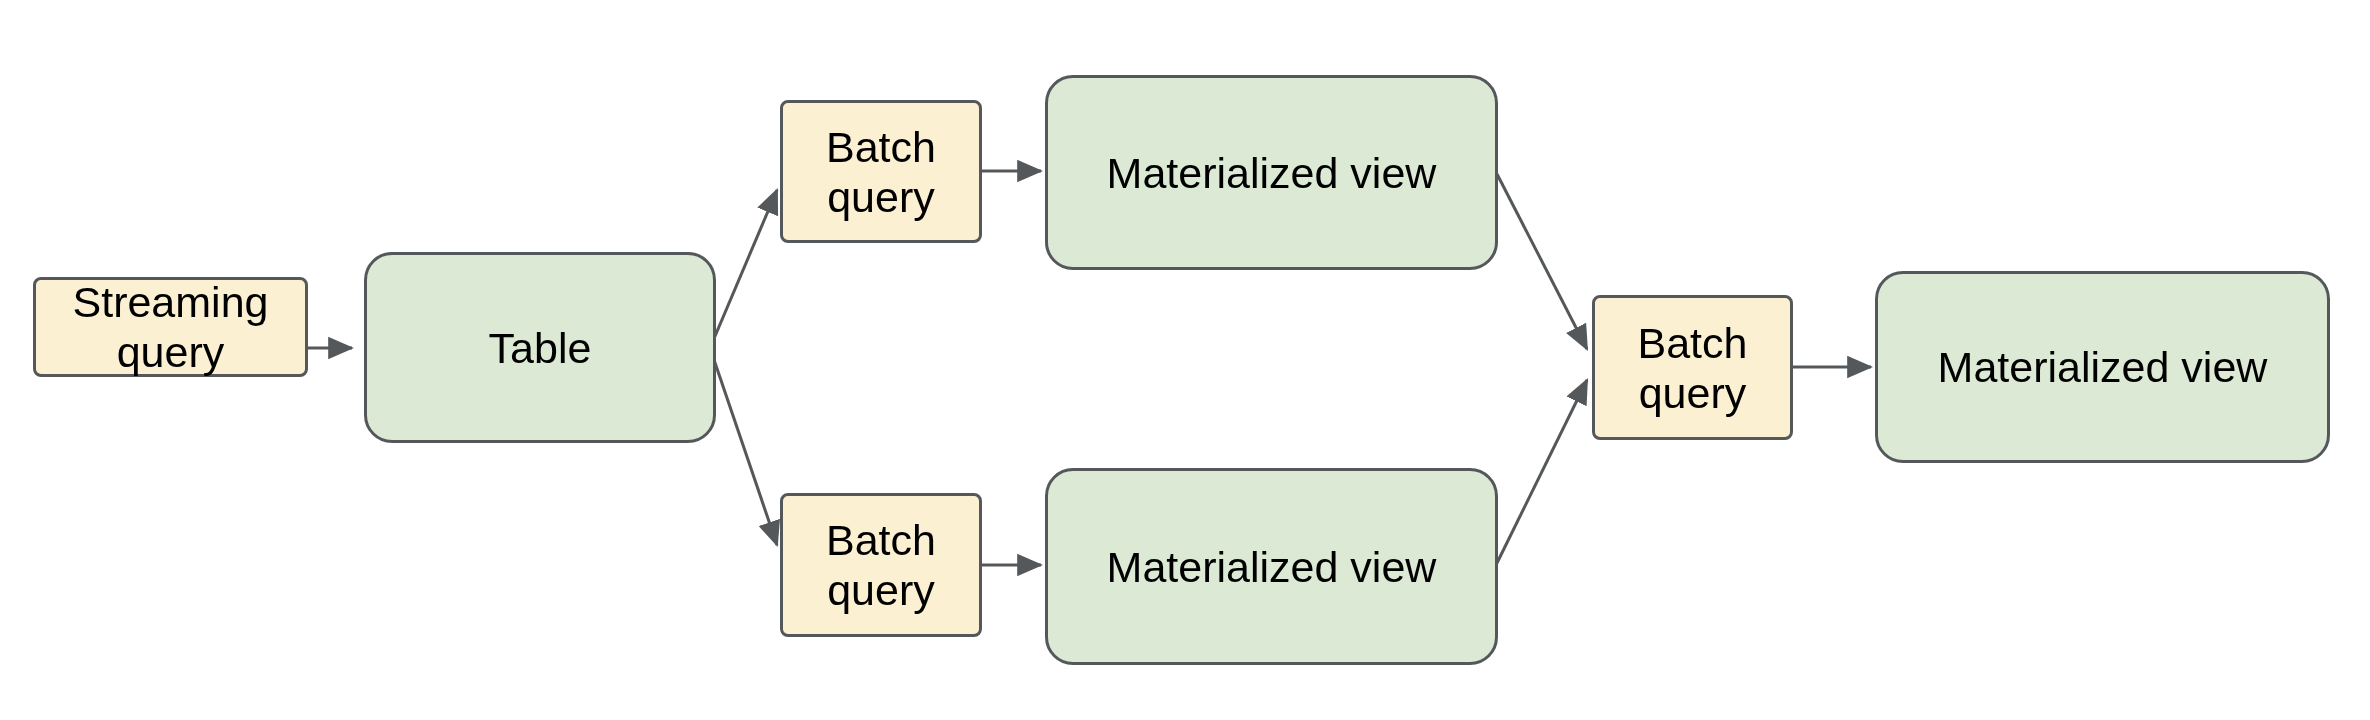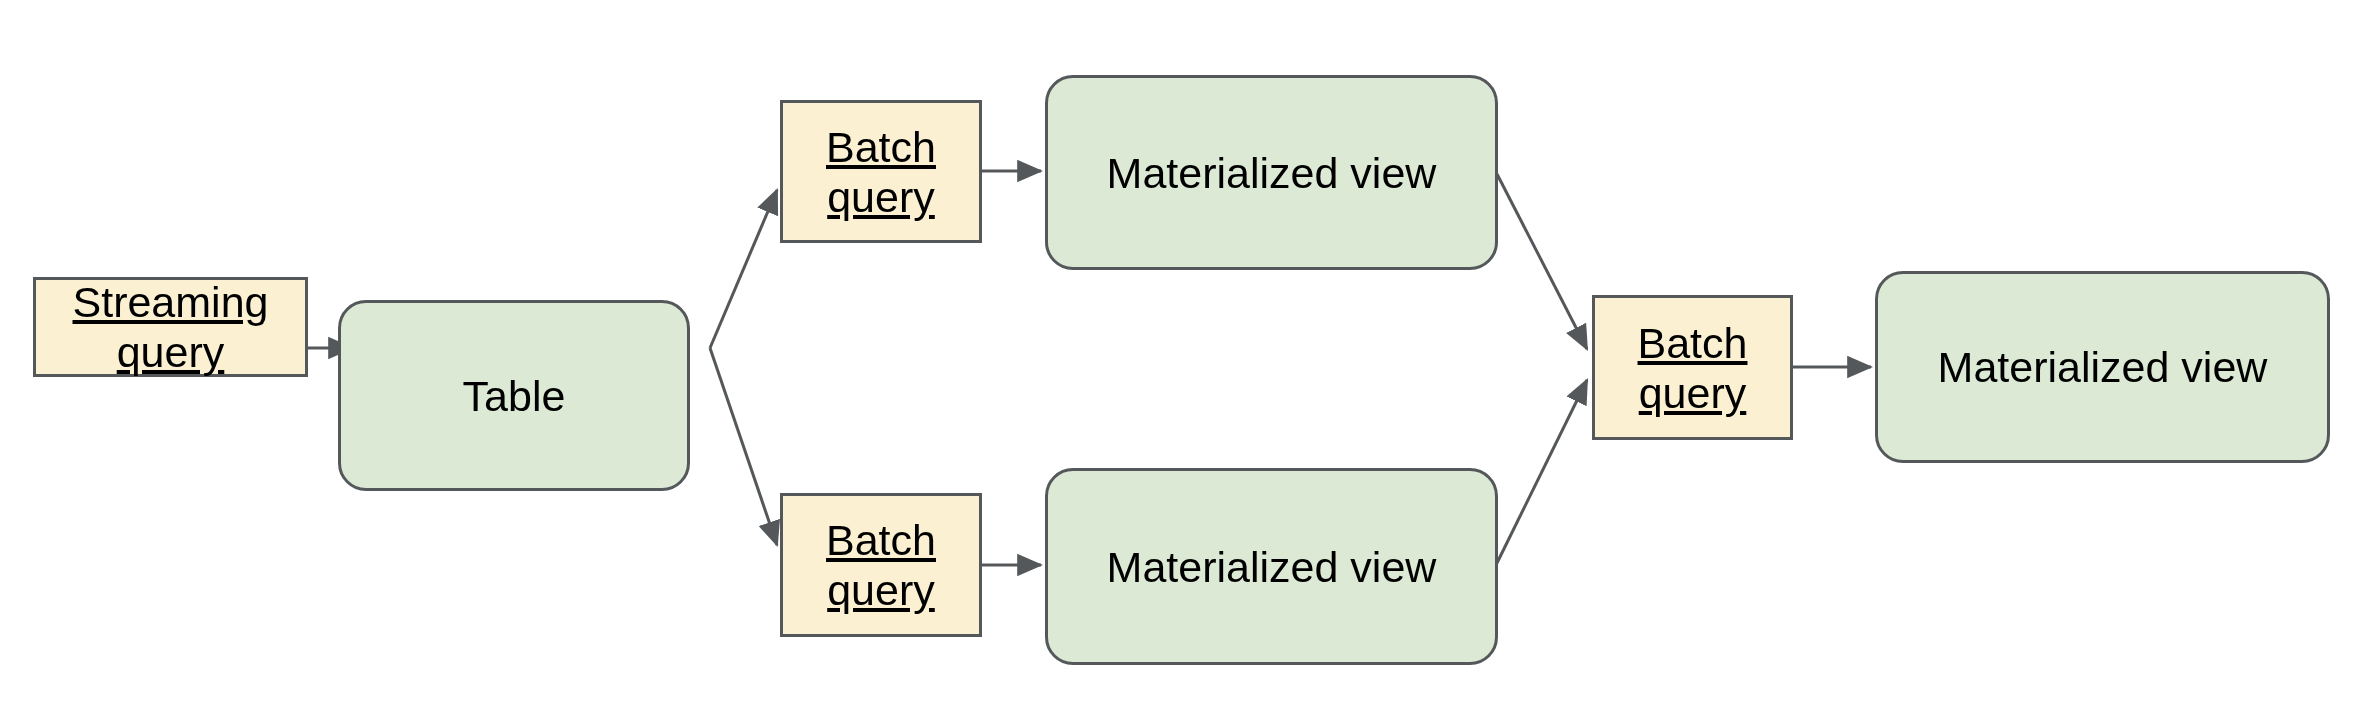--- a/index.html
+++ b/index.html
@@ -23,32 +23,31 @@
     justify-content: center;
     text-align: center;
     font-size: 43px;
     line-height: 50px;
     color: var(--text, #000000);
     white-space: pre-line;
   }
   .node.query {
     background: var(--query-fill, #fbf1d2);
     border: 3px solid var(--query-border, #55585a);
-    border-radius: 0;
-    text-decoration: underline;
+    border-radius: 8px;
   }
   .node.view {
     background: var(--view-fill, #dce9d5);
     border: 3px solid var(--view-border, #55585a);
     border-radius: 28px;
   }
 
   
   #n-streaming   { left: 33px;   top: 277px; width: 275px; height: 100px; }
-  #n-table       { left: 338px;  top: 252px; width: 352px; height: 191px; margin-top: 48px; }
+  #n-table       { left: 364px;  top: 252px; width: 352px; height: 191px; }
   #n-batch-top   { left: 780px;  top: 100px; width: 202px; height: 143px; }
   #n-mv-top      { left: 1045px; top: 75px;  width: 453px; height: 195px; }
   #n-batch-bot   { left: 780px;  top: 493px; width: 202px; height: 144px; }
   #n-mv-bot      { left: 1045px; top: 468px; width: 453px; height: 197px; }
   #n-batch-right { left: 1592px; top: 295px; width: 201px; height: 145px; }
   #n-mv-right    { left: 1875px; top: 271px; width: 455px; height: 192px; }
 
   
   #edges {
     position: absolute;

